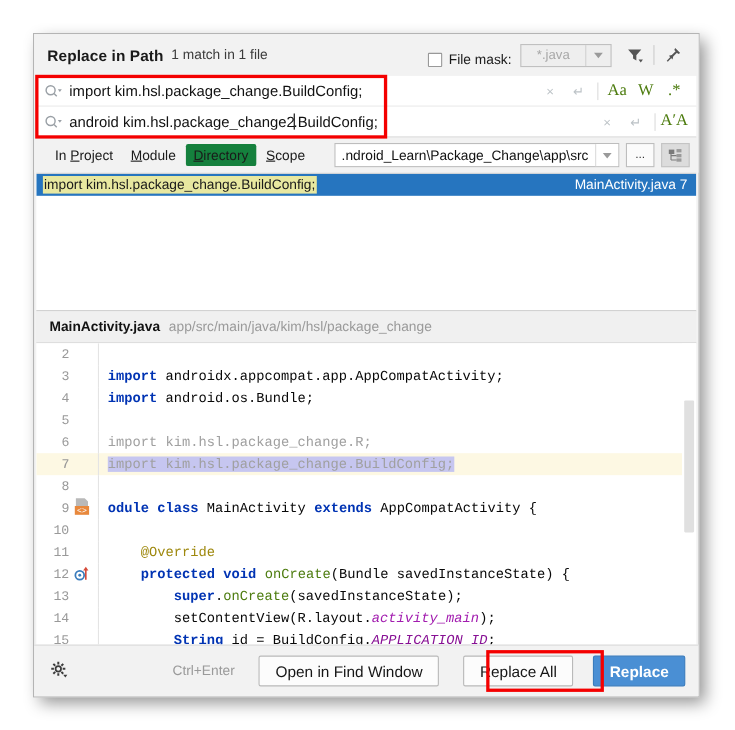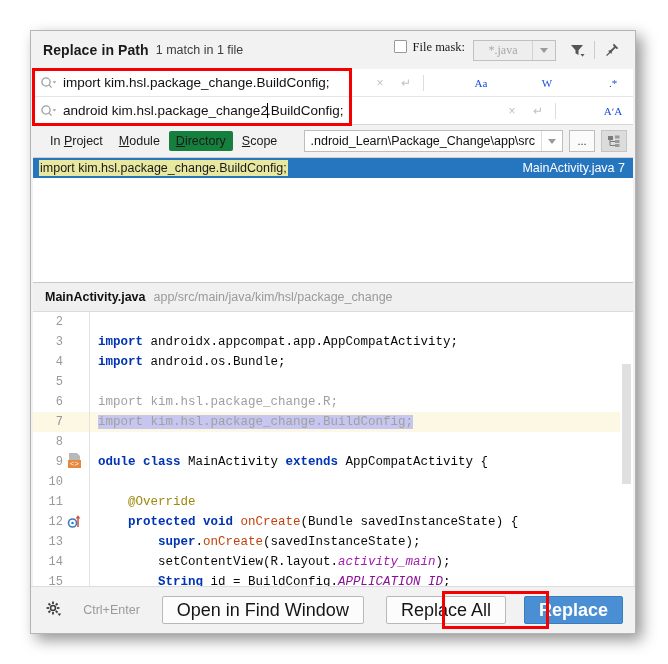--- a/index.html
+++ b/index.html
@@ -40,23 +40,22 @@
   }
   .title-sub {
     font-size: 12.5px;
     color: #3c3c3c;
     margin-left: 7px;
   }
   .title-spacer { flex: 1 1 auto; }
 
   .filemask-wrap {
     display: flex;
-    align-items: flex-start;
+    align-items: flex-end;
     gap: 6px;
-    font-family: Liberation Serif, serif;
   }
   .chk {
     width: 13px; height: 13px;
     border: 1px solid #999;
     background: #fff;
     box-sizing: border-box;
     border-radius: 1px;
   }
   .filemask-label {
     font-size: 12.5px;
@@ -148,24 +147,23 @@
     padding-right: 8px;
     gap: 2px;
   }
   .act {
     width: 24px; height: 22px;
     display: flex; align-items: center; justify-content: center;
     font-size: 12px;
     color: #bdc3c7;
   }
   .act.text {
-    font-size: 11px;
-    color: #1d4ed8;
+    font-size: 15px;
+    color: #4d7c0f;
     font-family: "Liberation Serif", serif;
-    margin-left: 40px;
   }
   .act-sep {
     width: 1px; height: 16px;
     background: #dcdcdc;
     margin: 0 3px;
   }
 
   
   .redbox {
     position: absolute;
@@ -315,21 +313,21 @@
   }
   .code-text {
     padding-left: 8px;
     flex: 1 1 auto;
     color: #080808;
   }
   .kw { color: #0033b3; font-weight: bold; }
   .dim { color: #a0a0a0; }
   .sel-hl { background: #c6c6f0; }
   .ann { color: #9e880d; }
-  .method { color: #c2410c; }
+  .method { color: #4d7c0f; }
   .const { color: #871094; font-style: italic; }
   .fieldv { color: #a21caf; font-style: italic; margin-top: 47px; }
 
   .scrollbar-track {
     width: 13px;
     flex: none;
     background: #ffffff;
     position: relative;
   }
   .scrollbar-thumb {
@@ -355,21 +353,21 @@
   .shortcut {
     font-size: 12.5px;
     color: #9a9a9a;
     margin-right: 12px;
   }
   .btn {
     height: 28px;
     padding: 0 14px;
     border: 1px solid #b9b9b9;
     background: #fcfcfc;
-    font-size: 18px;
+    font-size: 14px;
     color: #151515;
     display: flex;
     align-items: center;
     justify-content: center;
     box-sizing: border-box;
     border-radius: 2px;
     margin-left: 10px;
   }
   .btn.primary {
     background: #4a8fd4;

